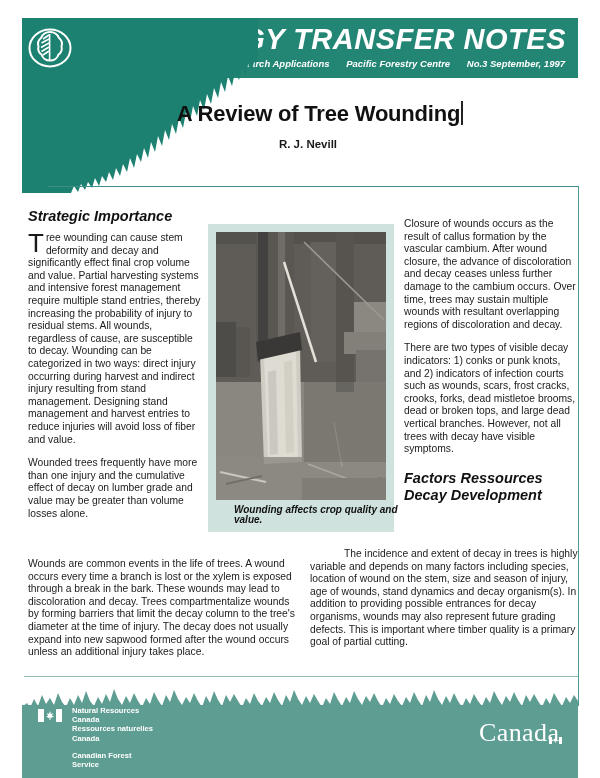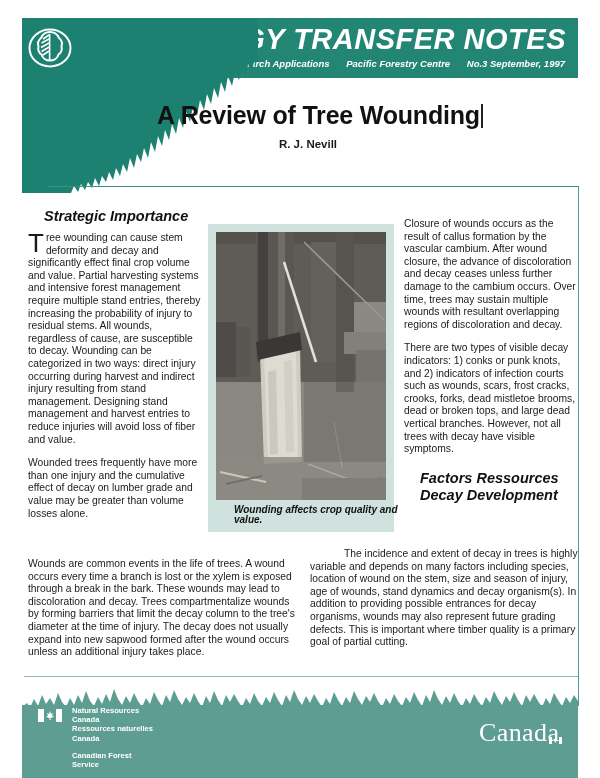--- a/index.html
+++ b/index.html
@@ -78,21 +78,21 @@
     height: 175px;
     overflow: hidden;
   }
 
   
   .doc-title {
     position: absolute;
     left: 0; right: 0;
     top: 101px;
     text-align: center;
-    font-size: 25px;
+    font-size: 22px;
     font-weight: bold;
     color: #111111;
     letter-spacing: -0.2px;
     padding-left: 40px;
   }
   .title-caret {
     display: inline-block;
     width: 2px;
     height: 24px;
     background: #222;
@@ -147,21 +147,21 @@
     position: absolute;
     left: 404px;
     top: 218px;
     width: 174px;
   }
   .section-head {
     font-size: 14.5px;
     font-style: italic;
     font-weight: bold;
     color: #111111;
-    margin: 0 0 7px 16px;
+    margin: 0 0 7px 0;
     line-height: 1.18;
   }
   .col-right .section-head { margin-top: 14px; }
   p.body {
     font-size: 10.3px;
     line-height: 12.6px;
     color: #1a1a1a;
     margin: 0 0 11px 0;
     text-align: left;
   }

